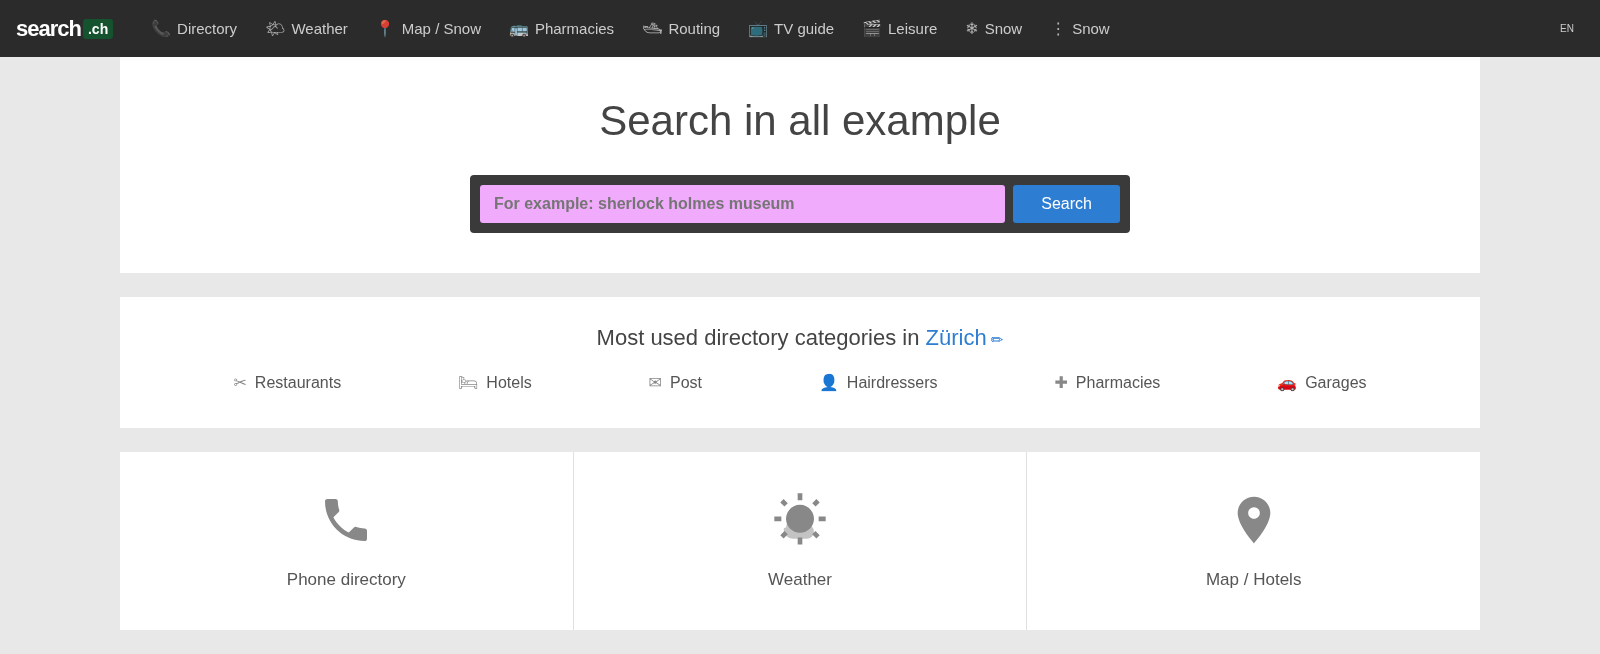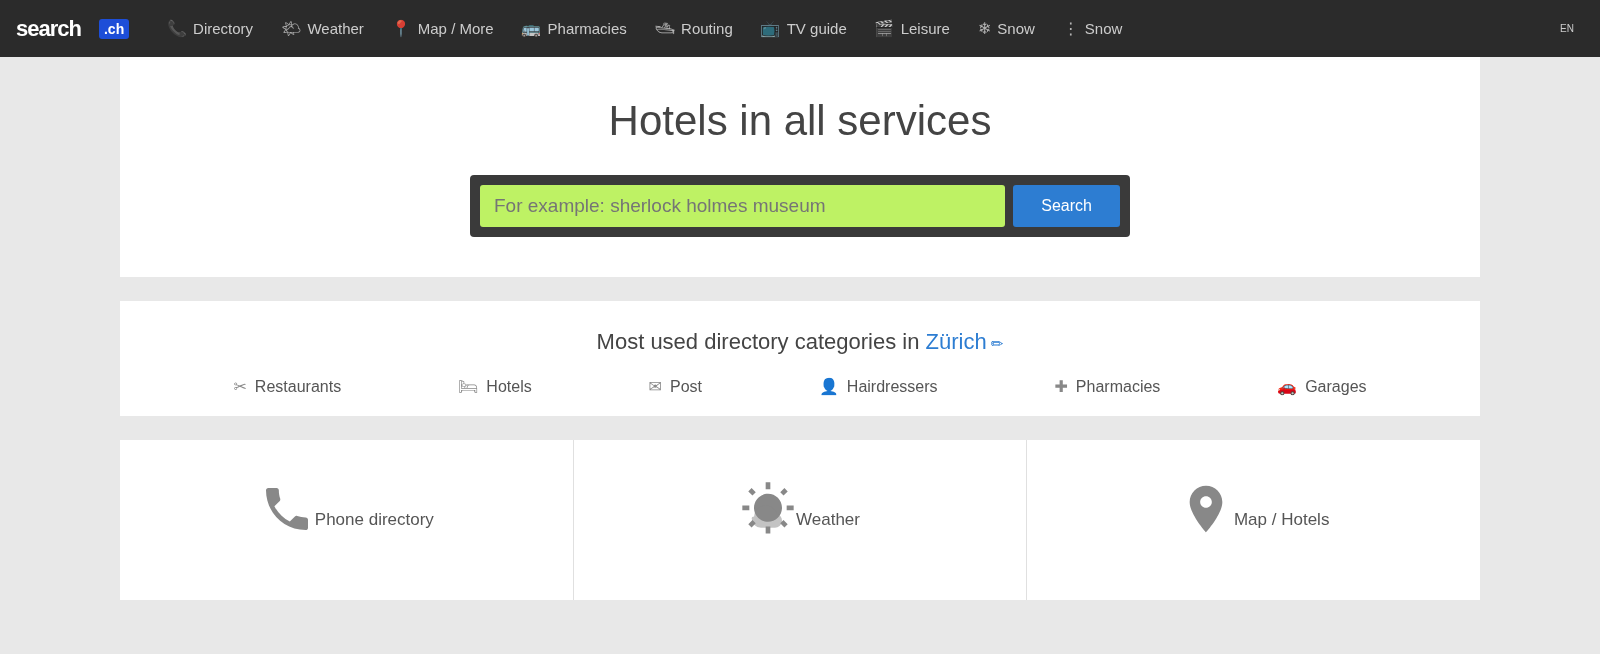--- a/index.html
+++ b/index.html
@@ -20,27 +20,27 @@
       margin-right: 24px;
       text-decoration: none;
     }
     .nav-logo-text {
       color: #fff;
       font-size: 22px;
       font-weight: bold;
       letter-spacing: -1px;
     }
     .nav-logo-box {
-      background: #1d4ed8;
+      background: #14532d;
       color: #fff;
       font-size: 14px;
       font-weight: bold;
       padding: 2px 5px;
       border-radius: 3px;
-      margin-left: 18px;
+      margin-left: 2px;
     }
     .nav-items {
       display: flex;
       align-items: center;
       flex: 1;
       gap: 0;
     }
     .nav-item {
       color: #ccc;
       text-decoration: none;
@@ -89,43 +89,44 @@
       background: #3a3a3a;
       border-radius: 4px;
       padding: 10px;
       display: flex;
       gap: 8px;
       width: 660px;
     }
     .search-input {
       flex: 1;
       padding: 10px 14px;
-      font-size: 19px;
+      font-size: 16px;
       border: none;
       border-radius: 3px;
       outline: none;
       color: #555;
-      background: #bef264;
+      background: #f0abfc;
+      font-weight: bold;
     }
     .search-button {
       background: #2d7dd2;
       color: #fff;
       border: none;
       border-radius: 3px;
       padding: 10px 28px;
       font-size: 16px;
       cursor: pointer;
       font-weight: 500;
     }
 
     
     .directory-section {
       background: #fff;
       margin: 12px 0 0;
-      padding: 28px 40px 20px;
+      padding: 28px 40px 36px;
     }
     .directory-title {
       text-align: center;
       font-size: 22px;
       font-weight: 400;
       color: #444;
       margin-bottom: 22px;
     }
     .directory-title a {
       color: #2d7dd2;
@@ -156,21 +157,21 @@
     
     .service-cards {
       display: flex;
       gap: 0;
       margin-top: 12px;
     }
     .service-card {
       background: #fff;
       flex: 1;
       display: flex;
-      flex-direction: row;
+      flex-direction: column;
       align-items: center;
       justify-content: center;
       padding: 40px 20px;
       cursor: pointer;
       border-right: 1px solid #e0e0e0;
       text-decoration: none;
       min-height: 160px;
     }
     .service-card:last-child { border-right: none; }
     .service-card-icon {
@@ -207,21 +208,21 @@
     <a class="nav-item" href="#">
       <span class="nav-icon">📞</span>
       <span>Directory</span>
     </a>
     <a class="nav-item" href="#">
       <span class="nav-icon">🌤</span>
       <span>Weather</span>
     </a>
     <a class="nav-item" href="#">
       <span class="nav-icon">📍</span>
-      <span>Map / More</span>
+      <span>Map / Snow</span>
     </a>
     <a class="nav-item" href="#">
       <span class="nav-icon">🚌</span>
       <span>Pharmacies</span>
     </a>
     <a class="nav-item" href="#">
       <span class="nav-icon">🛥</span>
       <span>Routing</span>
     </a>
     <a class="nav-item" href="#">
@@ -240,21 +241,21 @@
       <span class="nav-icon">⋮</span>
       <span>Snow</span>
     </a>
   </div>
   <span class="nav-lang">EN</span>
 </nav>
 
 <div class="main-content">
 
   <div class="search-section">
-    <h1 class="search-title">Hotels in all services</h1>
+    <h1 class="search-title">Search in all example</h1>
     <div class="search-bar">
       <div class="search-wrapper">
         <input class="search-input" type="text" placeholder="For example: sherlock holmes museum" style="">
         <button class="search-button">Search</button>
       </div>
     </div>
   </div>
 
   <div class="section-gap"></div>
 

